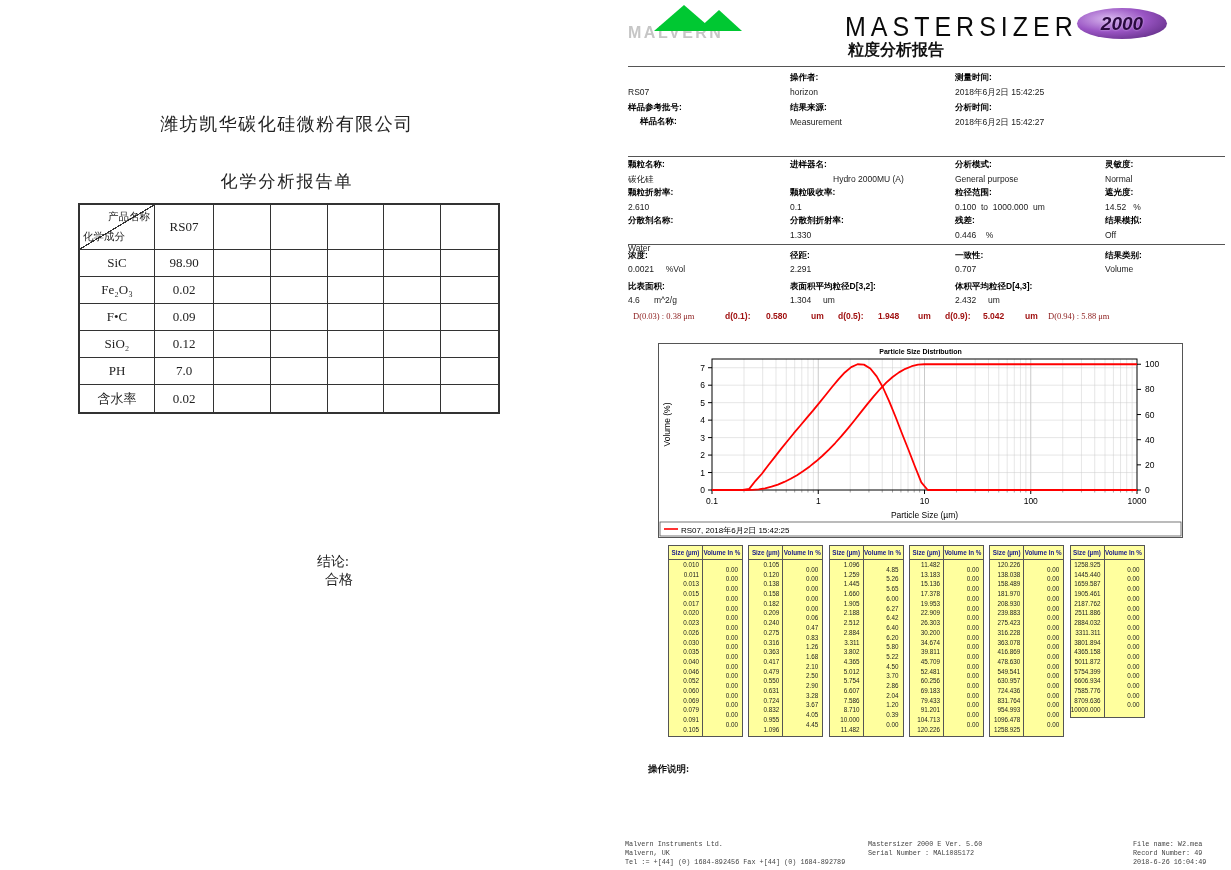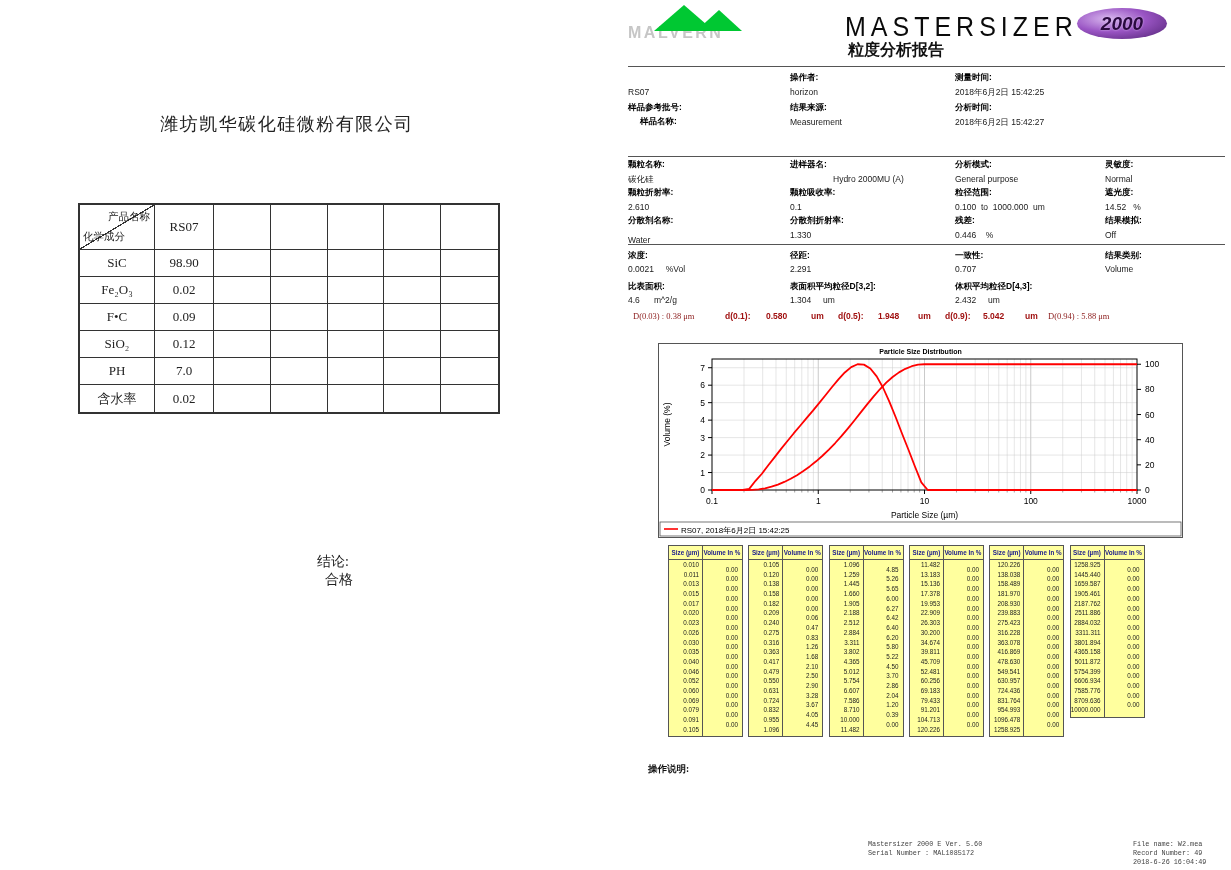--- a/index.html
+++ b/index.html
@@ -75,20 +75,21 @@
   .op-label{position:absolute;left:28px;top:763px;font-size:9.5px;font-weight:bold;
             font-family:"Liberation Serif","DejaVu Serif",serif;color:#111;}
   .foot-col{position:absolute;top:840px;font-family:"Liberation Mono","DejaVu Sans Mono",monospace;
             font-size:6.8px;line-height:9px;color:#444;white-space:pre;}
 </style>
 </head>
 <body>
 
 <div class="left-page">
   <div class="company-title">潍坊凯华碳化硅微粉有限公司</div>
+  <div class="report-title">化学分析报告单</div>
 
   <div class="info-box">
     <div class="chem-grid">
         <div class="chem-cell diag">
           <span class="diag-top">产品名称</span>
           <span class="diag-bottom">化学成分</span>
         </div>
         <div class="chem-cell">RS07</div>
         <div class="chem-cell"></div>
         <div class="chem-cell"></div>
@@ -189,21 +190,21 @@
       <div class="fld-value" style="left: 485px; top: 17px;">Normal</div>
       <div class="fld-label" style="left: 8px; top: 30px;">颗粒折射率:</div>
       <div class="fld-value" style="left: 8px; top: 45px;">2.610</div>
       <div class="fld-label" style="left: 170px; top: 30px;">颗粒吸收率:</div>
       <div class="fld-value" style="left: 170px; top: 45px;">0.1</div>
       <div class="fld-label" style="left: 335px; top: 30px;">粒径范围:</div>
       <div class="fld-value" style="left: 335px; top: 45px;">0.100  to  1000.000  um</div>
       <div class="fld-label" style="left: 485px; top: 30px;">遮光度:</div>
       <div class="fld-value" style="left: 485px; top: 45px;">14.52   %</div>
       <div class="fld-label" style="left: 8px; top: 58px;">分散剂名称:</div>
-      <div class="fld-value" style="left: 8px; top: 78px;">Water</div>
+      <div class="fld-value" style="left: 8px; top: 86px;">Water</div>
       <div class="fld-label" style="left: 170px; top: 58px;">分散剂折射率:</div>
       <div class="fld-value" style="left: 170px; top: 73px;">1.330</div>
       <div class="fld-label" style="left: 335px; top: 58px;">残差:</div>
       <div class="fld-value" style="left: 335px; top: 73px;">0.446    %</div>
       <div class="fld-label" style="left: 485px; top: 58px;">结果模拟:</div>
       <div class="fld-value" style="left: 485px; top: 73px;">Off</div>
     </div>
   <div class="section" style="top:245px;height:62px;">
       <div class="fld-label" style="left: 8px; top: 5px;">浓度:</div>
       <div class="fld-value" style="left: 8px; top: 19px;">0.0021     %Vol</div>
@@ -635,15 +636,16 @@
             <div>0.00</div>
             <div>0.00</div>
             <div>0.00</div>
           </div>
         </div>
       </div>
     </div>
 
   <div class="op-label">操作说明:</div>
 
+  <div class="foot-col" style="left:5px;"><div>Malvern Instruments Ltd.</div><div>Malvern, UK</div><div>Tel := +[44] (0) 1684-892456 Fax +[44] (0) 1684-892789</div></div>
   <div class="foot-col" style="left:248px;"><div>Mastersizer 2000 E Ver. 5.60</div><div>Serial Number : MAL1085172</div></div>
   <div class="foot-col" style="left:513px;"><div>File name: W2.mea</div><div>Record Number: 49</div><div>2018-6-26 16:04:49</div></div>
 </div>
 
 </body></html>

